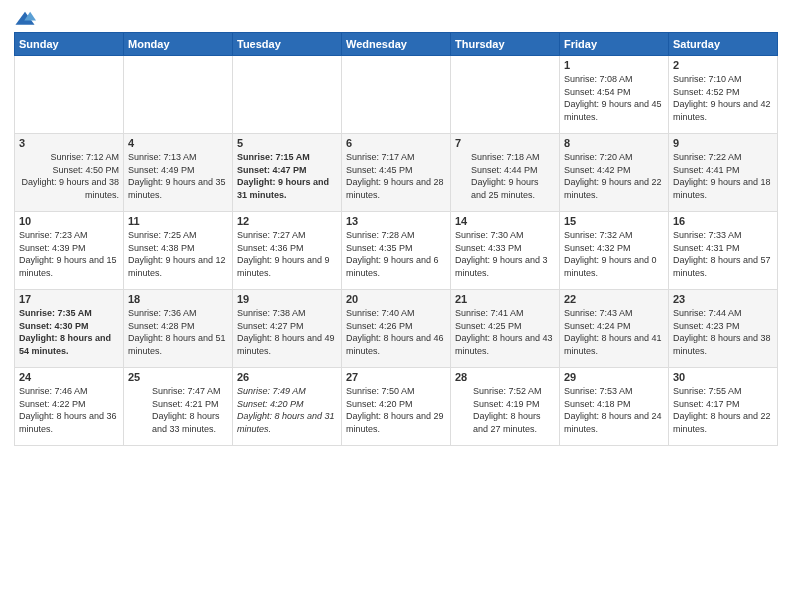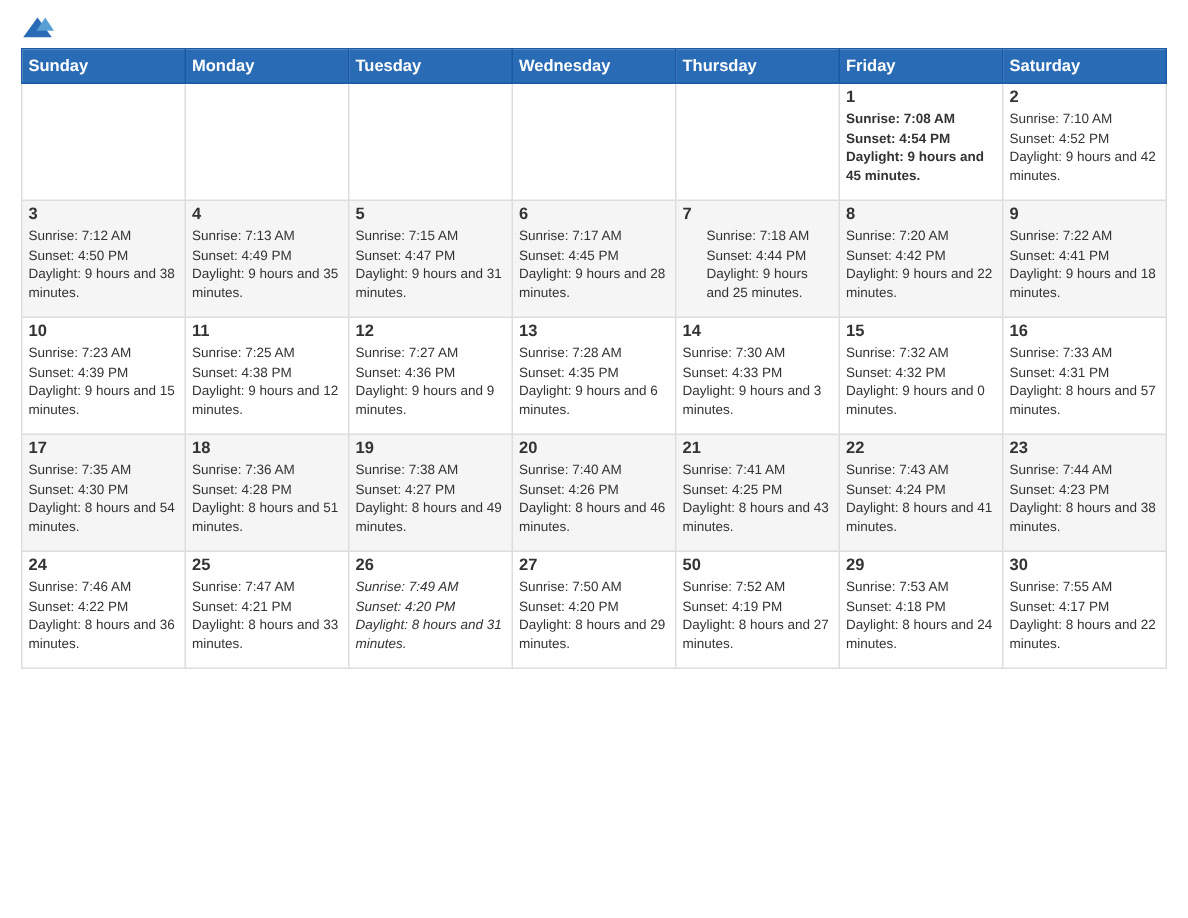--- a/index.html
+++ b/index.html
@@ -126,47 +126,47 @@
     </thead>
     <tbody id="calendar-body">
         <tr>
           <td class="empty-cell"></td>
           <td class="empty-cell"></td>
           <td class="empty-cell"></td>
           <td class="empty-cell"></td>
           <td class="empty-cell"></td>
           <td>
             <span class="day-number">1</span>
-            <div class="cell-content" style="white-space: pre-line; font-weight: bold;">Sunrise: 7:08 AM
+            <div class="cell-content" style="white-space: pre-line;">Sunrise: 7:08 AM
 Sunset: 4:54 PM
 Daylight: 9 hours and 45 minutes.</div>
           </td>
           <td>
             <span class="day-number">2</span>
             <div class="cell-content" style="white-space: pre-line;">Sunrise: 7:10 AM
 Sunset: 4:52 PM
 Daylight: 9 hours and 42 minutes.</div>
           </td>
         </tr>
         <tr>
           <td>
             <span class="day-number">3</span>
-            <div class="cell-content" style="white-space: pre-line;">Sunrise: 7:12 AM
+            <div class="cell-content" style="white-space: pre-line; text-align: right;">Sunrise: 7:12 AM
 Sunset: 4:50 PM
 Daylight: 9 hours and 38 minutes.</div>
           </td>
           <td>
             <span class="day-number">4</span>
             <div class="cell-content" style="white-space: pre-line;">Sunrise: 7:13 AM
 Sunset: 4:49 PM
 Daylight: 9 hours and 35 minutes.</div>
           </td>
           <td>
             <span class="day-number">5</span>
-            <div class="cell-content" style="white-space: pre-line;">Sunrise: 7:15 AM
+            <div class="cell-content" style="white-space: pre-line; font-weight: bold;">Sunrise: 7:15 AM
 Sunset: 4:47 PM
 Daylight: 9 hours and 31 minutes.</div>
           </td>
           <td>
             <span class="day-number">6</span>
             <div class="cell-content" style="white-space: pre-line;">Sunrise: 7:17 AM
 Sunset: 4:45 PM
 Daylight: 9 hours and 28 minutes.</div>
           </td>
           <td>
@@ -228,21 +228,21 @@
           <td>
             <span class="day-number">16</span>
             <div class="cell-content" style="white-space: pre-line;">Sunrise: 7:33 AM
 Sunset: 4:31 PM
 Daylight: 8 hours and 57 minutes.</div>
           </td>
         </tr>
         <tr>
           <td>
             <span class="day-number">17</span>
-            <div class="cell-content" style="white-space: pre-line;">Sunrise: 7:35 AM
+            <div class="cell-content" style="white-space: pre-line; font-weight: bold;">Sunrise: 7:35 AM
 Sunset: 4:30 PM
 Daylight: 8 hours and 54 minutes.</div>
           </td>
           <td>
             <span class="day-number">18</span>
             <div class="cell-content" style="white-space: pre-line;">Sunrise: 7:36 AM
 Sunset: 4:28 PM
 Daylight: 8 hours and 51 minutes.</div>
           </td>
           <td>
@@ -278,39 +278,39 @@
         </tr>
         <tr>
           <td>
             <span class="day-number">24</span>
             <div class="cell-content" style="white-space: pre-line;">Sunrise: 7:46 AM
 Sunset: 4:22 PM
 Daylight: 8 hours and 36 minutes.</div>
           </td>
           <td>
             <span class="day-number">25</span>
-            <div class="cell-content" style="white-space: pre-line;">Sunrise: 7:47 AM
+            <div class="cell-content" style="white-space: pre-line; margin-left: 24px;">Sunrise: 7:47 AM
 Sunset: 4:21 PM
 Daylight: 8 hours and 33 minutes.</div>
           </td>
           <td>
             <span class="day-number">26</span>
             <div class="cell-content" style="white-space: pre-line; font-style: italic;">Sunrise: 7:49 AM
 Sunset: 4:20 PM
 Daylight: 8 hours and 31 minutes.</div>
           </td>
           <td>
             <span class="day-number">27</span>
             <div class="cell-content" style="white-space: pre-line;">Sunrise: 7:50 AM
 Sunset: 4:20 PM
 Daylight: 8 hours and 29 minutes.</div>
           </td>
           <td>
-            <span class="day-number">50</span>
-            <div class="cell-content" style="white-space: pre-line;">Sunrise: 7:52 AM
+            <span class="day-number">28</span>
+            <div class="cell-content" style="white-space: pre-line; margin-left: 18px;">Sunrise: 7:52 AM
 Sunset: 4:19 PM
 Daylight: 8 hours and 27 minutes.</div>
           </td>
           <td>
             <span class="day-number">29</span>
             <div class="cell-content" style="white-space: pre-line;">Sunrise: 7:53 AM
 Sunset: 4:18 PM
 Daylight: 8 hours and 24 minutes.</div>
           </td>
           <td>

